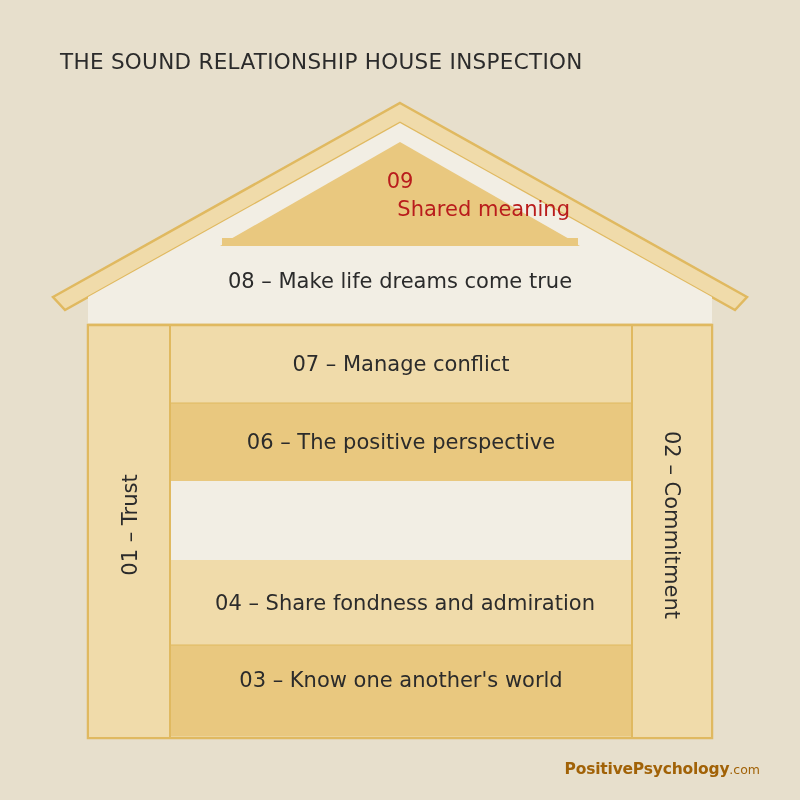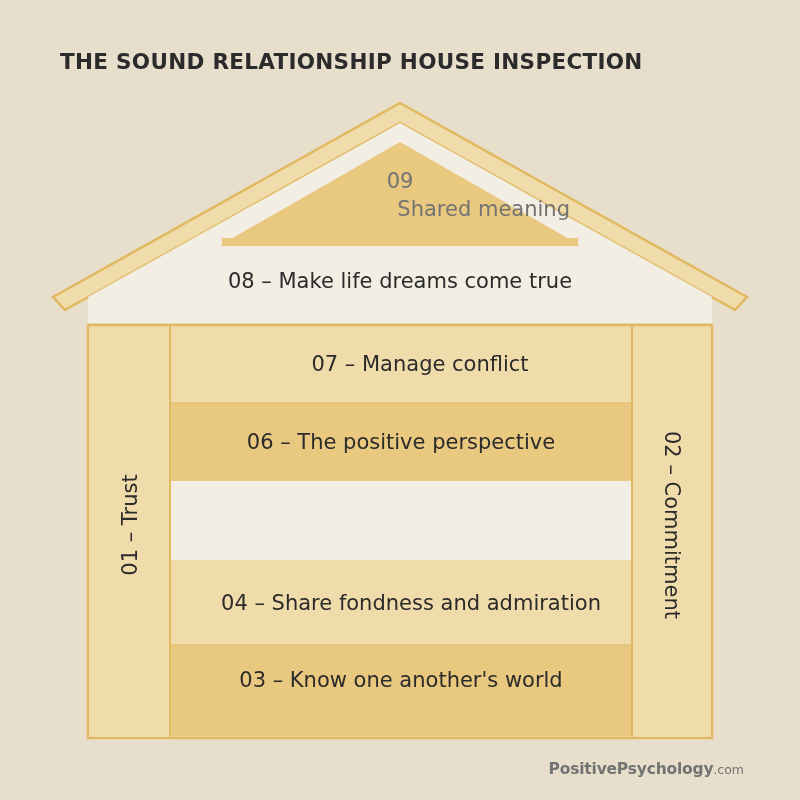--- a/index.html
+++ b/index.html
@@ -20,21 +20,21 @@
     left: 0; top: 0;
     width: 800px;
     height: 800px;
   }
   #page-title {
     position: absolute;
     left: 60px;
     top: 49px;
     width: 700px;
     font-size: 21.5px;
-    font-weight: bold;
+    font-weight: normal;
     letter-spacing: 0.3px;
     color: #2b2b2b;
     font-family: "DejaVu Sans", "Liberation Sans", sans-serif;
   }
   #diagram-svg {
     position: absolute;
     left: 0;
     top: 0;
     width: 800px;
     height: 800px;
@@ -59,31 +59,31 @@
     display: flex;
     align-items: center;
     justify-content: center;
   }
   #label-attic {
     position: absolute;
     left: 230px;
     top: 168px;
     width: 340px;
     text-align: center;
-    color: #737373;
+    color: #b91c1c;
     font-size: 21px;
     line-height: 1.33;
   }
   #label-attic .attic-num { display: block; }
   #label-attic .attic-txt { display: block; text-align: right; }
   #footer-brand {
     position: absolute;
-    right: 56px;
+    right: 40px;
     bottom: 22px;
-    color: #737373;
+    color: #a16207;
     font-size: 15.5px;
     font-family: "DejaVu Sans", "Liberation Sans", sans-serif;
     white-space: nowrap;
   }
   #footer-brand .brand-main { font-weight: bold; letter-spacing: -0.2px; }
   #footer-brand .brand-tld { font-weight: normal; font-size: 12.5px; }
 </style>
 </head>
 <body>
 
@@ -122,23 +122,23 @@
     <line x1="88" y1="325" x2="712" y2="325" stroke="#E0B960" stroke-width="2.5"></line>
   </svg>
 
   <div id="label-attic">
     <span class="attic-num">09</span>
     <span class="attic-txt">Shared meaning</span>
   </div>
 
   <div class="band-label" style="left:150px; top:262px; width:500px; height:38px;">08 – Make life dreams come true</div>
 
-  <div class="band-label" style="left:170px; top:325px; width:462px; height:78px;padding-left:19px;">07 – Manage conflict</div>
+  <div class="band-label" style="left:170px; top:325px; width:462px; height:78px;">07 – Manage conflict</div>
   <div class="band-label" style="left:170px; top:403px; width:462px; height:78px;">06 – The positive perspective</div>
-  <div class="band-label" style="left:180px; top:560px; width:462px; height:85px;text-align:right;">04 – Share fondness and admiration</div>
+  <div class="band-label" style="left:174px; top:560px; width:462px; height:85px;text-align:right;">04 – Share fondness and admiration</div>
   <div class="band-label" style="left:170px; top:645px; width:462px; height:70px;">03 – Know one another's world</div>
 
   <div class="col-label" style="left:-77px; top:484px; width:413px; height:82px; transform:rotate(-90deg);">01 – Trust</div>
 
   <div class="col-label" style="left:465px; top:485px; width:413px; height:80px; transform:rotate(90deg);">02 – Commitment</div>
 
   <div id="footer-brand">
     <span class="brand-main">PositivePsychology</span><span class="brand-tld">.com</span>
   </div>
 

